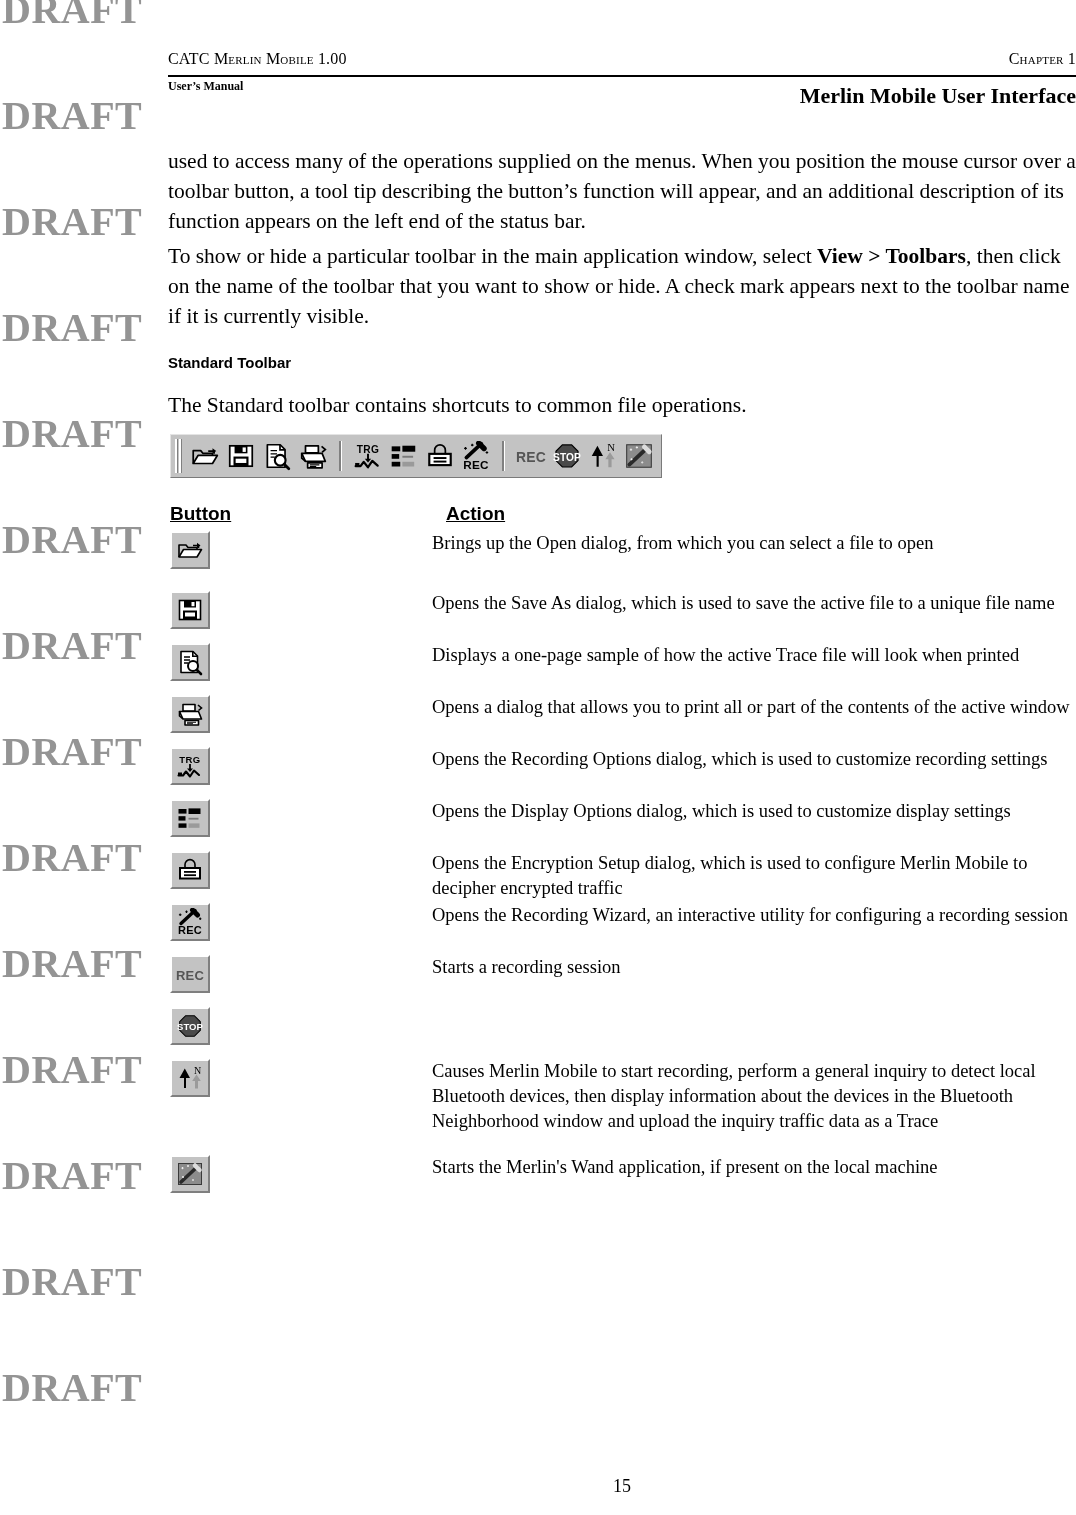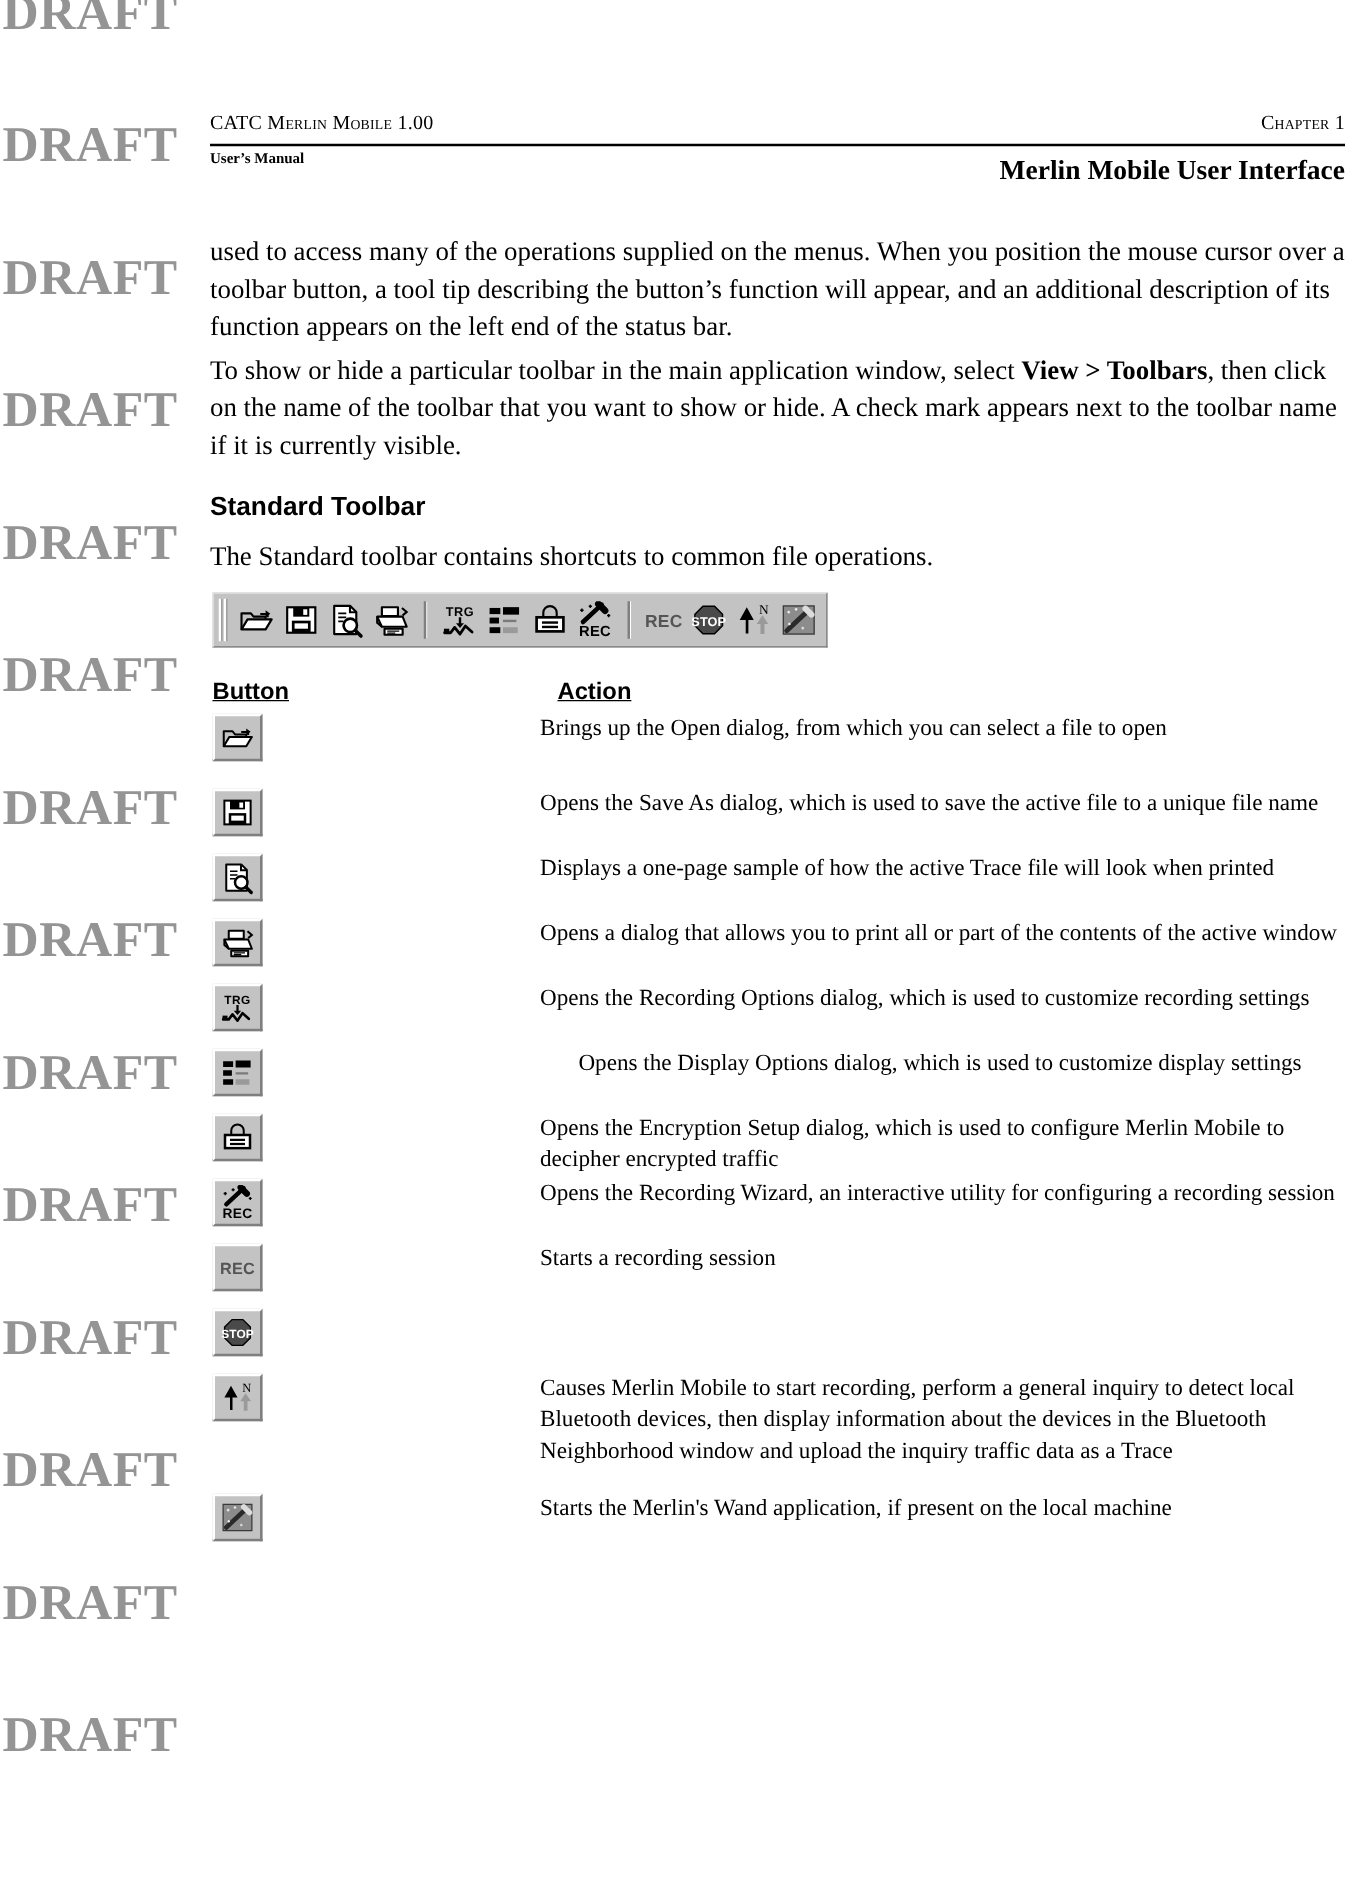--- a/index.html
+++ b/index.html
@@ -37,21 +37,20 @@
     white-space: nowrap;
   }
 
   
   #page {
     position: absolute;
     left: 168px;
     top: 0;
     width: 908px;
     height: 1102px;
-    margin-top: 40px;
   }
 
   
   .hdr-row1 {
     position: absolute;
     left: 0;
     top: 50px;
     width: 908px;
     height: 22px;
   }
@@ -114,21 +113,21 @@
     line-height: 30px;
     text-align: left;
   }
   #para1 { top: 146px; }
   #para2 { top: 241px; }
 
   .section-head {
     position: absolute;
     left: 0;
     top: 354px;
-    font-size: 21px;
+    font-size: 15px;
     font-weight: bold;
     font-family: "Liberation Sans", "DejaVu Sans", sans-serif;
   }
   #para3 {
     position: absolute;
     left: 0;
     top: 390px;
     width: 908px;
     font-size: 21.5px;
     line-height: 30px;
@@ -453,21 +452,21 @@
           <svg viewBox="0 0 28 28" width="28" height="28" xmlns="http://www.w3.org/2000/svg">
       <text x="14" y="11" font-family="'Liberation Sans',sans-serif" font-size="9.5" font-weight="bold" text-anchor="middle" fill="#000" letter-spacing="0.4">TRG</text>
       <path d="M14 12 L14 17.5" stroke="#000" stroke-width="1.8"></path>
       <path d="M11 16.5 L14 20 L17 16.5 Z" fill="#000"></path>
       <path d="M2.5 23.5 L7 23.5 L10 19.5 L14 24.5 L18 18.5 L23 23" stroke="#000" stroke-width="2.1" fill="none" stroke-linejoin="round" stroke-linecap="round"></path>
       <rect x="2" y="20.5" width="4" height="3.4" fill="#000"></rect>
           </svg>
         </div>
         <div class="row-text">Opens the Recording Options dialog, which is used to customize recording settings</div>
       </div>
-      <div class="row" style="top:799px;height:52px;text-align:center;">
+      <div class="row" style="top:799px;height:52px;">
         <div class="row-btn">
           <svg viewBox="0 0 28 28" width="28" height="28" xmlns="http://www.w3.org/2000/svg">
       <rect x="2.5" y="5" width="8" height="4.6" fill="#000"></rect>
       <rect x="12.5" y="4.4" width="12" height="5.6" fill="#000"></rect>
       <rect x="2.5" y="12.2" width="7" height="4.4" fill="#000"></rect>
       <rect x="12.5" y="13.8" width="10" height="1.8" fill="#7a7a7a"></rect>
       <rect x="2.5" y="19.4" width="8" height="4.4" fill="#000"></rect>
       <rect x="12.5" y="19.4" width="11" height="4.4" fill="#9a9a9a"></rect>
           </svg>
         </div>

